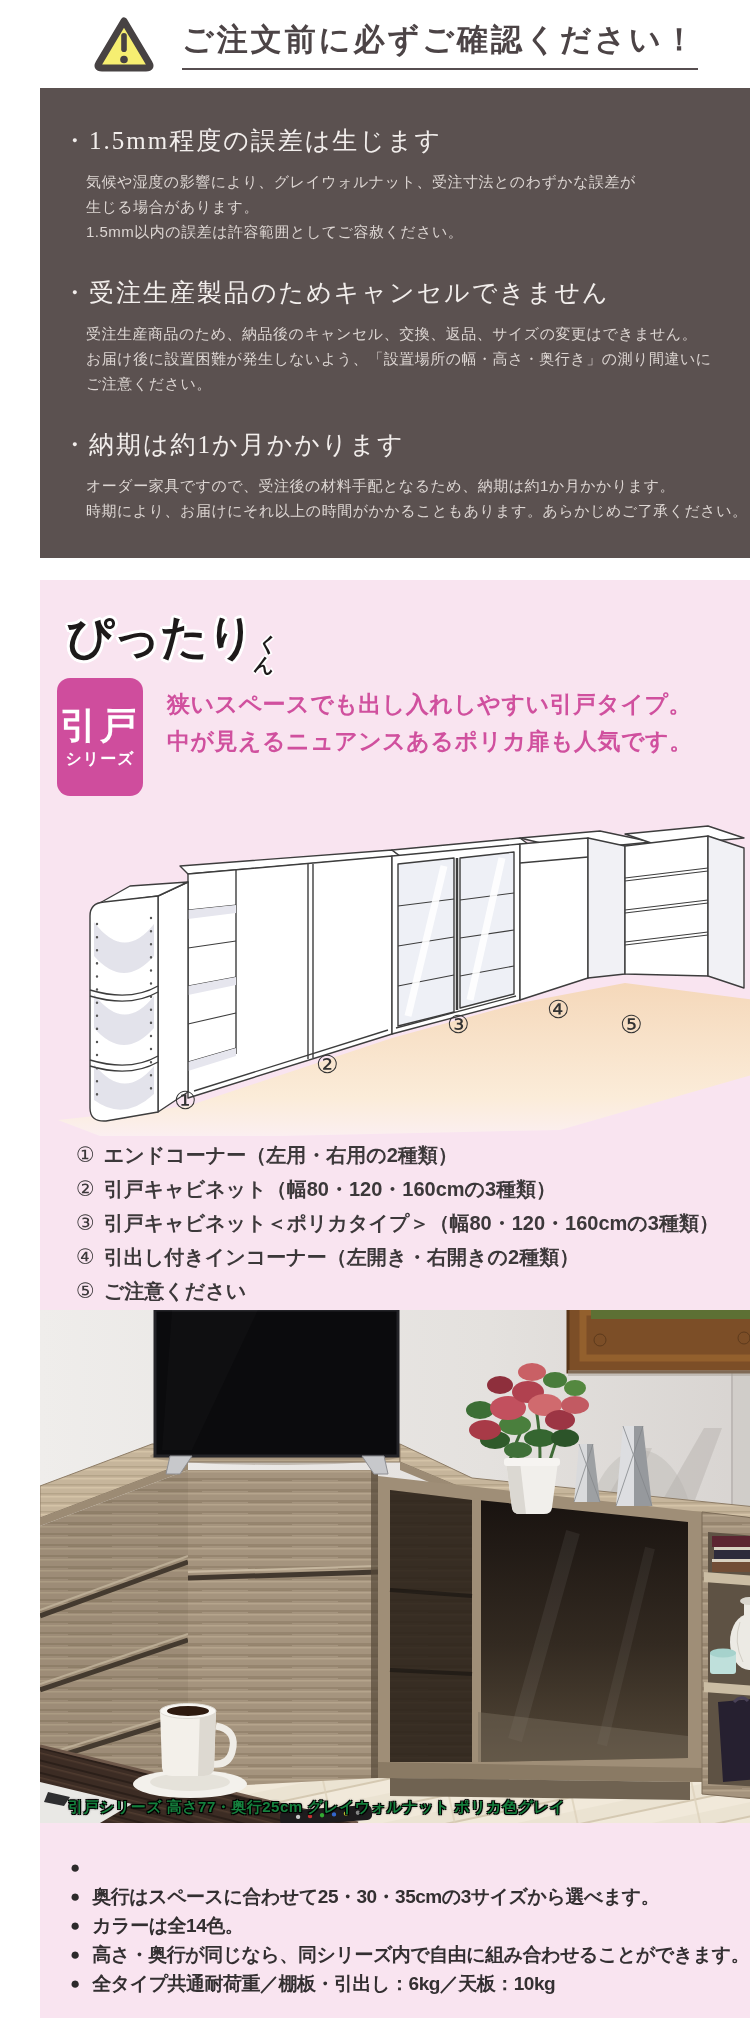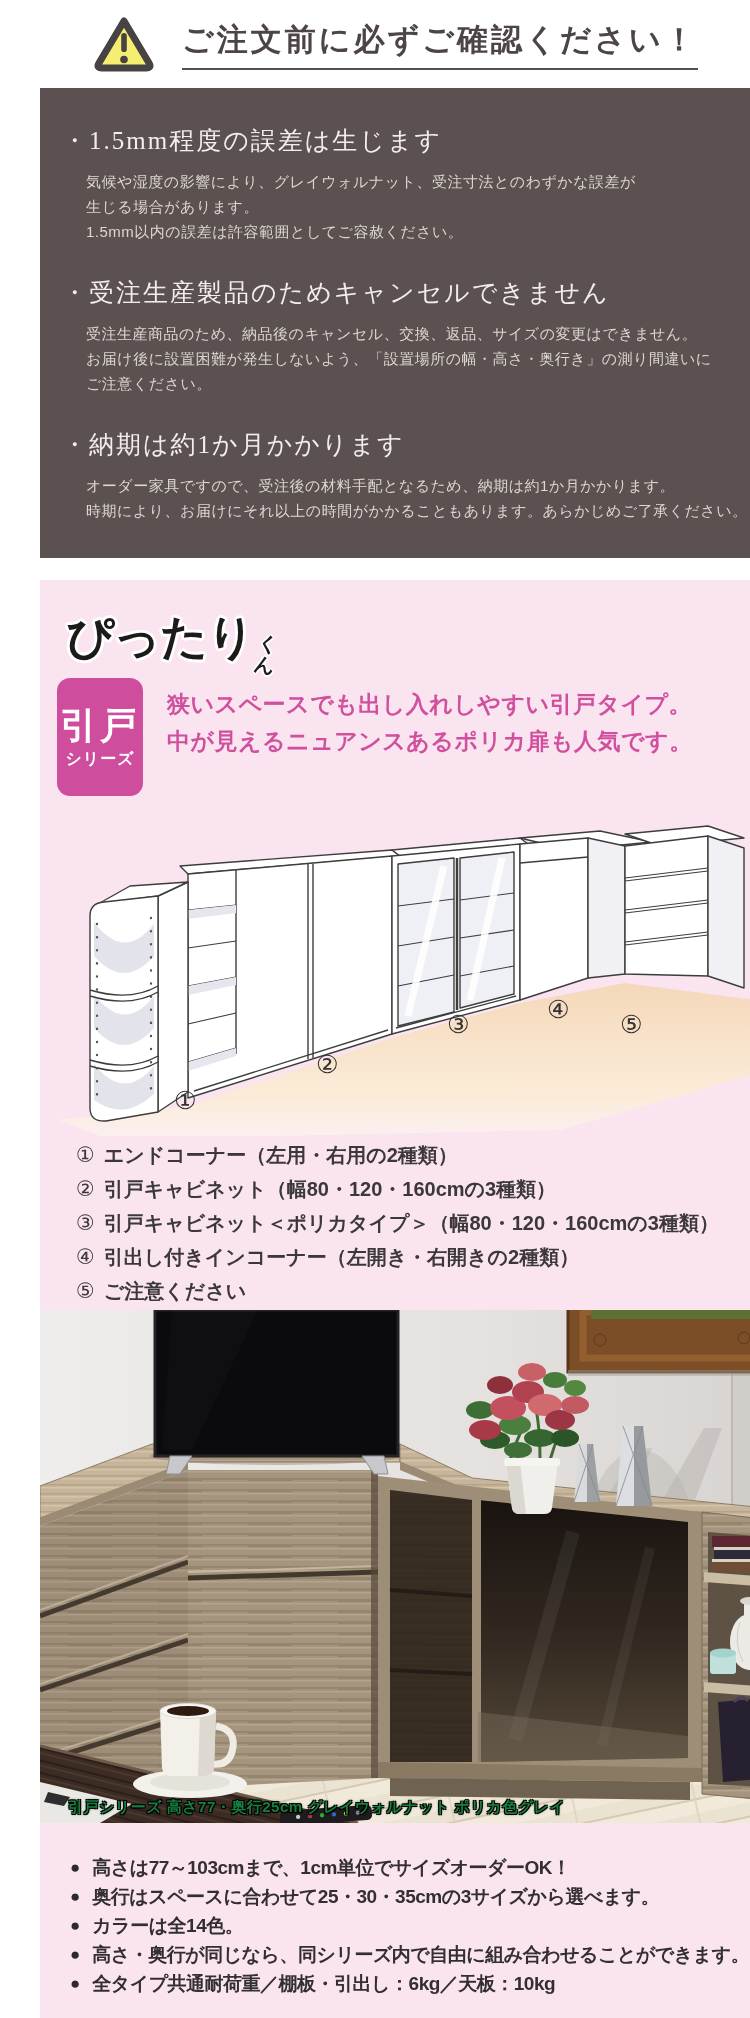--- a/index.html
+++ b/index.html
@@ -415,21 +415,20 @@
       </g>
       <polygon points="0,472 92,494 60,513 0,513" fill="#e9e8e5"></polygon>
       <polygon points="8,482 30,487 24,496 4,492" fill="#2e2e30"></polygon>
     </svg>
     <figcaption>引戸シリーズ 高さ77・奥行25cm グレイウォルナット ポリカ色グレイ</figcaption>
   </figure>
 
   <section class="features">
     <div class="feat-row">
       <span class="mark">●</span>
-      <span class="txt">高さは77～103cmまで、1cm単位でサイズオーダーOK！</span>
     </div>
     <div class="feat-row">
       <span class="mark">●</span>
       <span class="txt">奥行はスペースに合わせて25・30・35cmの3サイズから選べます。</span>
     </div>
     <div class="feat-row">
       <span class="mark">●</span>
       <span class="txt">カラーは全14色。</span>
     </div>
     <div class="feat-row">

